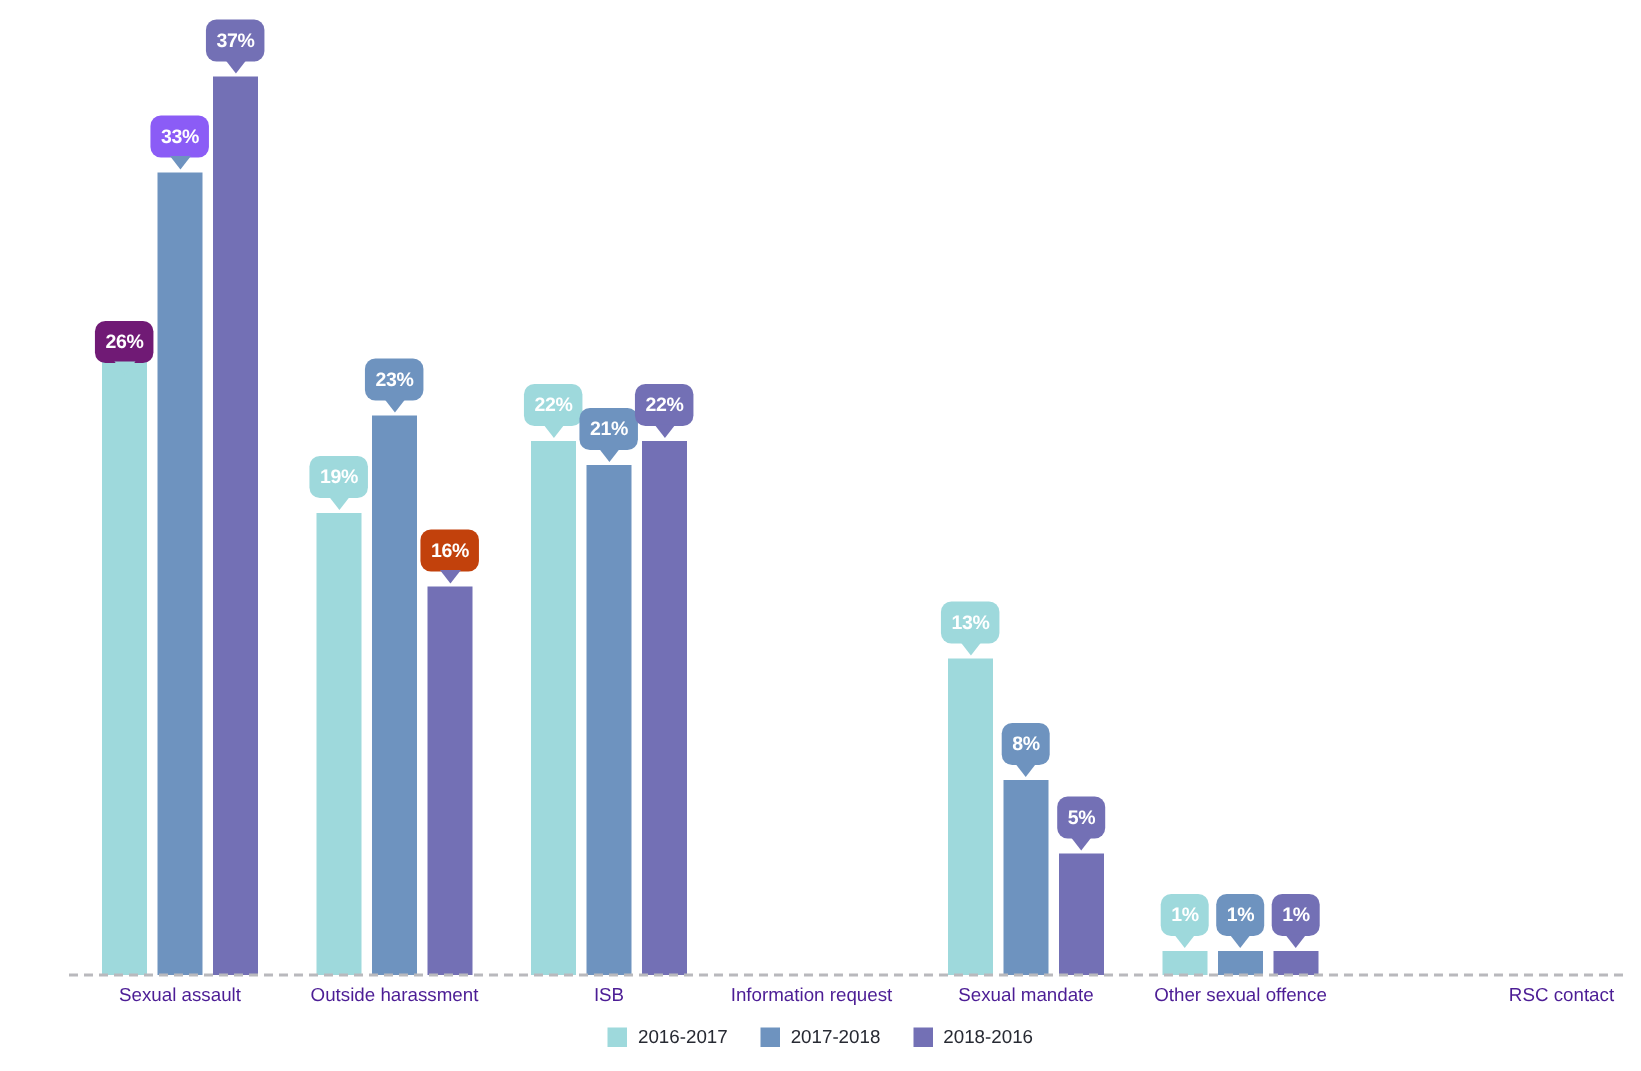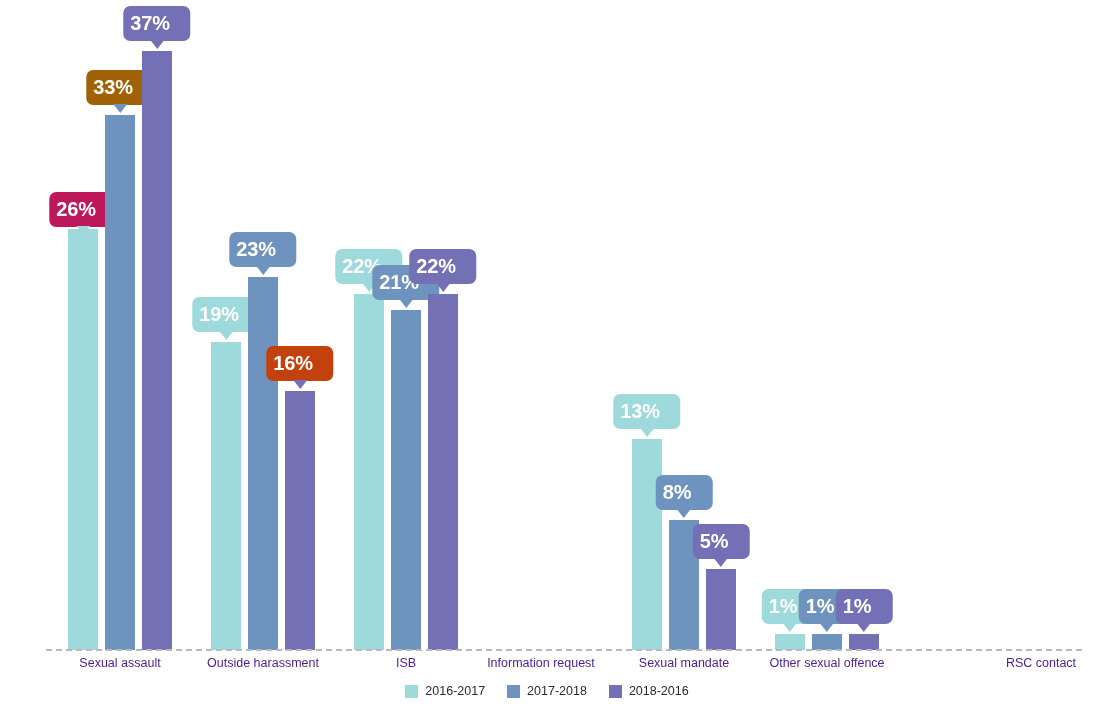--- a/index.html
+++ b/index.html
@@ -35,24 +35,24 @@
     position:absolute;
     bottom:0; left:0;
     width:30px;
   }
   .callout{
     position:absolute;
     left:50%;
     transform:translateX(-50%);
     border-radius:7px;
     color:#ffffff;
-    font-size:20px;
+    font-size:13px;
     font-weight:bold;
     line-height:1;
-    padding:7px 21px 8px 7px;
+    padding:7px 7px 8px 7px;
     white-space:nowrap;
     text-align:center;
     letter-spacing:-0.2px;
   }
   .callout-tail{
     position:absolute;
     left:50%;
     margin-left:-7px;
     bottom:-8px;
     width:0;height:0;
@@ -92,25 +92,25 @@
     color:#272a33;
   }
 </style>
 </head>
 <body>
 
 <div id="plot">
     <div class="group" style="left: 22px; width: 104px;">
       <div class="bar-slot" style="left: 0px;">
         <div class="bar" title="Sexual assault 2016-2017 26%" style="height: 421px; background: rgb(158, 217, 220);"></div>
-        <div class="callout" style="background: #be185d; bottom: 423px;">26%<span class="callout-tail" style="border-top-color: rgb(158, 217, 220);"></span></div>
+        <div class="callout" style="background: #701a75; bottom: 408px;">26%<span class="callout-tail" style="border-top-color: rgb(158, 217, 220);"></span></div>
       </div>
       <div class="bar-slot" style="left: 37px;">
         <div class="bar" title="Sexual assault 2017-2018 33%" style="height: 535px; background: rgb(110, 147, 191);"></div>
-        <div class="callout" style="background: #a16207; bottom: 545px;">33%<span class="callout-tail" style="border-top-color: rgb(110, 147, 191);"></span></div>
+        <div class="callout" style="background: #8b5cf6; bottom: 545px;">33%<span class="callout-tail" style="border-top-color: rgb(110, 147, 191);"></span></div>
       </div>
       <div class="bar-slot" style="left: 74px;">
         <div class="bar" title="Sexual assault 2018-2019 37%" style="height: 599px; background: rgb(115, 112, 181);"></div>
         <div class="callout" style="background: rgb(115, 112, 181); bottom: 609px;">37%<span class="callout-tail" style="border-top-color: rgb(115, 112, 181);"></span></div>
       </div>
     </div>
     <div class="cat-label" style="left: -18px; width: 184px;">Sexual assault</div>
     <div class="group" style="left: 165px; width: 104px;">
       <div class="bar-slot" style="left: 0px;">
         <div class="bar" title="Sexual harassment 2016-2017 19%" style="height: 308px; background: rgb(158, 217, 220);"></div>

